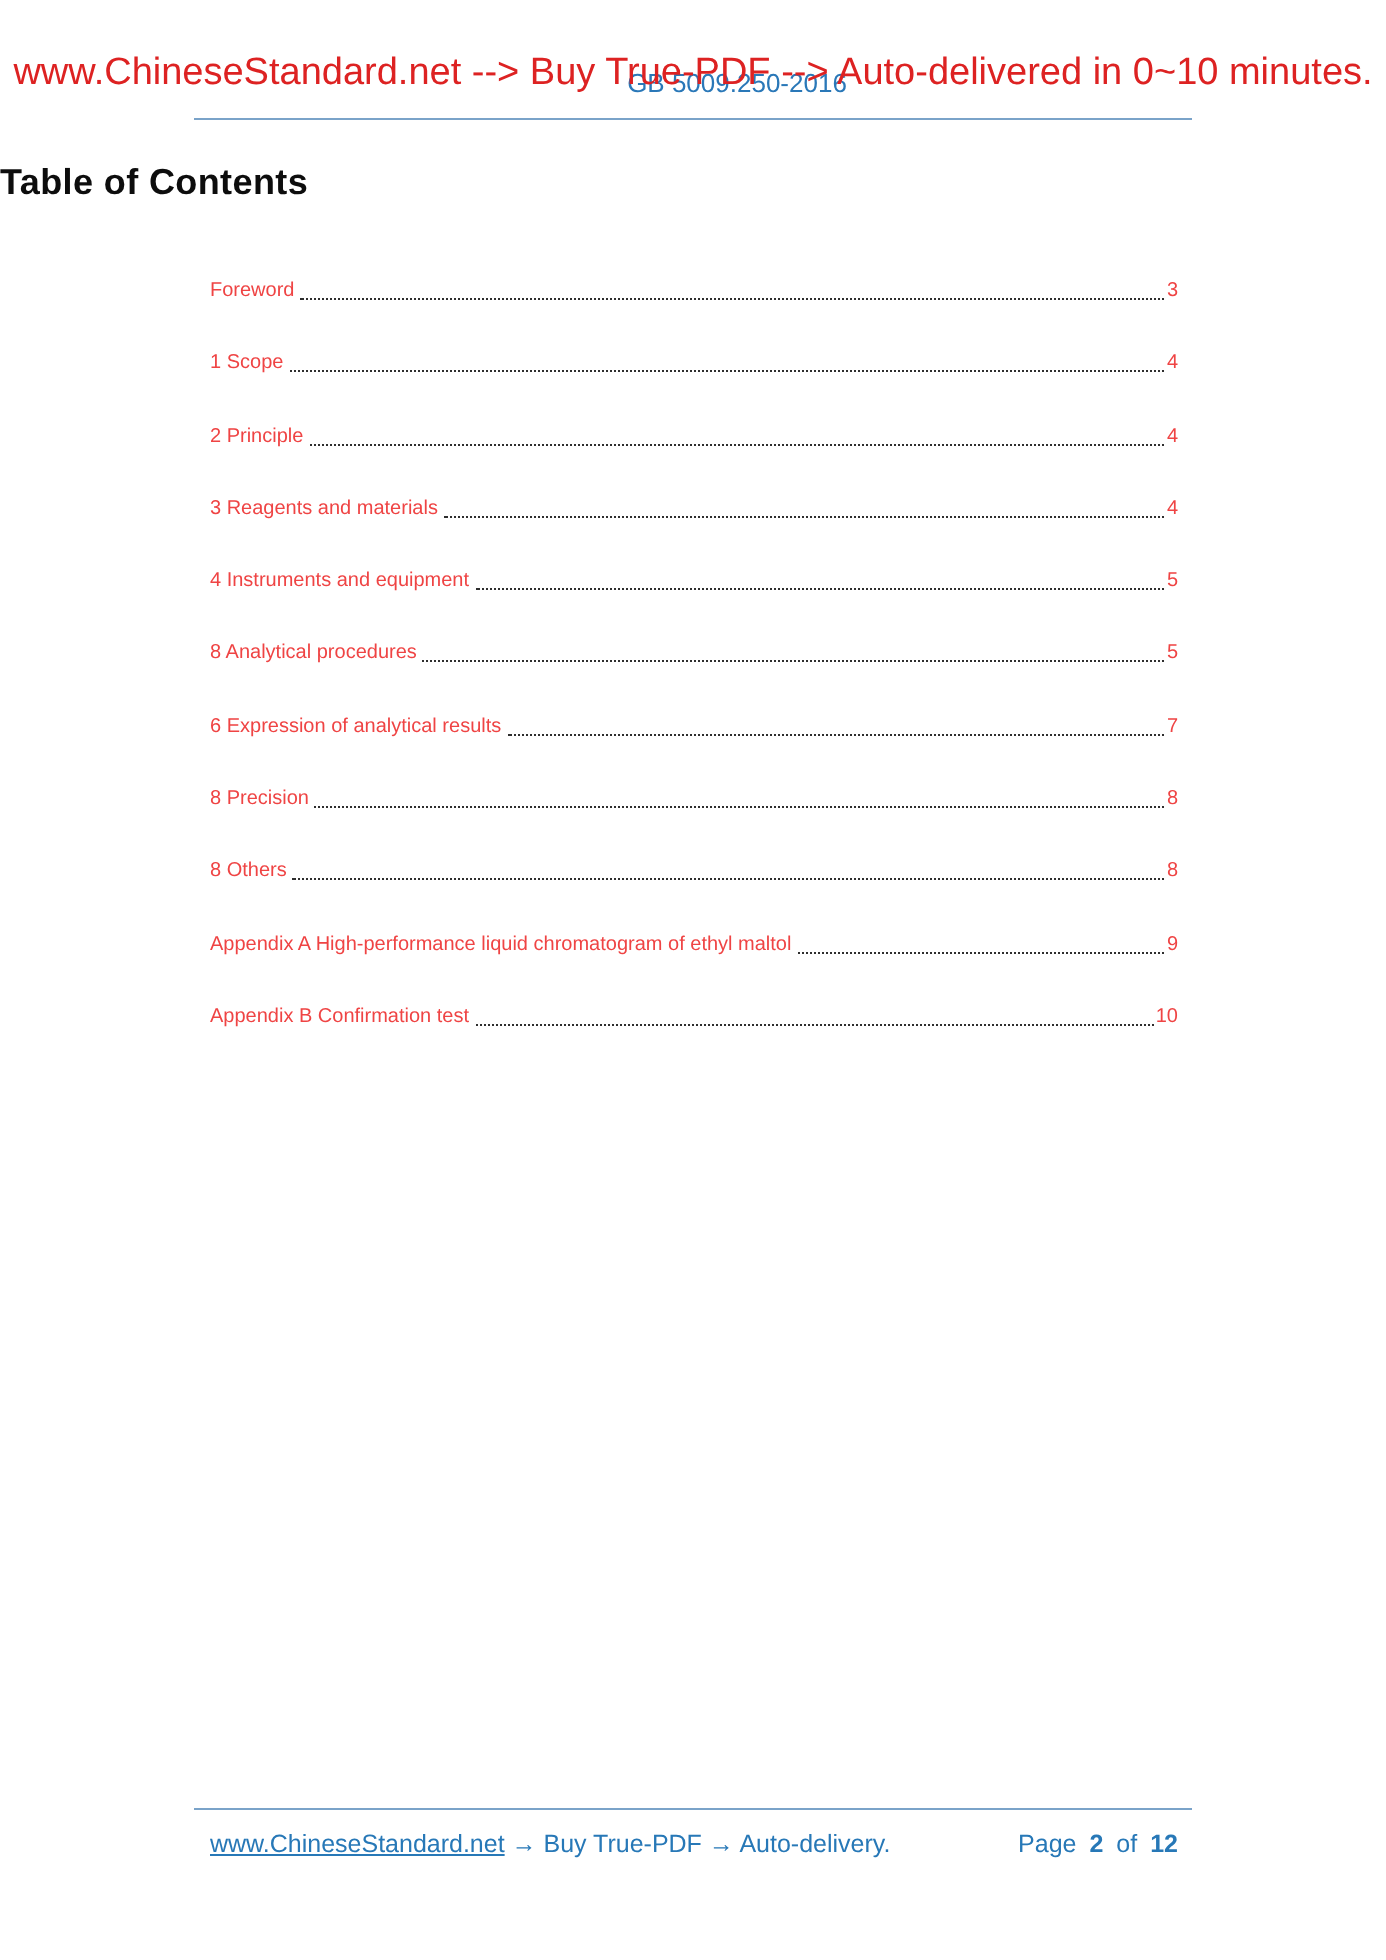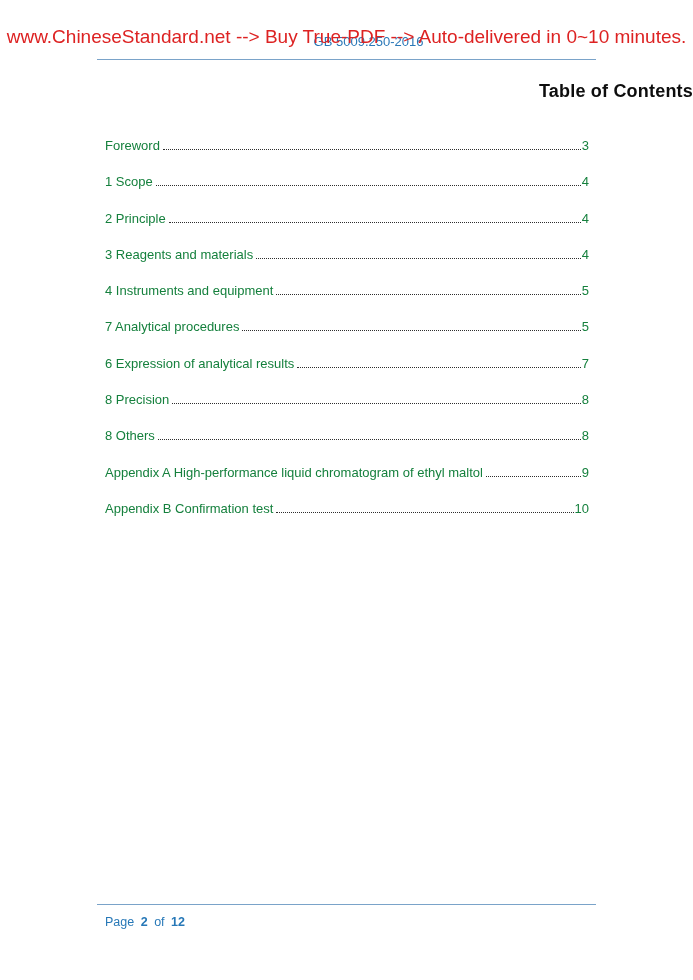--- a/index.html
+++ b/index.html
@@ -36,40 +36,40 @@
     position: absolute;
     top: 59px; left: 97px;
     width: 499px;
     border-top: 1px solid #7aa3c9;
   }
 
   
   .page-title {
     position: absolute;
     top: 81px; left: 0; right: 0;
-    text-align: right;
+    text-align: left;
     font-size: 18px;
     font-weight: bold;
     color: #0d0d0d;
     letter-spacing: 0.2px;
   }
 
   
   .toc {
     position: absolute;
     top: 139px; left: 105px;
     width: 484px;
   }
   .toc-row {
     display: flex;
     align-items: flex-start;
     height: 36.3px;
-    font-size: 13px;
+    font-size: 10px;
     line-height: 14px;
-    color: #15803d;
+    color: #ef4444;
     cursor: pointer;
   }
   .toc-label { white-space: nowrap; }
   .leader {
     flex: 1 1 auto;
     height: 11px;
     border-bottom: 1.7px dotted #2e2e2e;
     margin-left: 3px;
     margin-right: 1px;
     min-width: 12px;
@@ -133,21 +133,21 @@
     <span class="toc-label">3 Reagents and materials</span>
     <span class="leader"></span>
     <span class="toc-page">4</span>
   </div>
   <div class="toc-row">
     <span class="toc-label">4 Instruments and equipment</span>
     <span class="leader"></span>
     <span class="toc-page">5</span>
   </div>
   <div class="toc-row">
-    <span class="toc-label">7 Analytical procedures</span>
+    <span class="toc-label">8 Analytical procedures</span>
     <span class="leader"></span>
     <span class="toc-page">5</span>
   </div>
   <div class="toc-row">
     <span class="toc-label">6 Expression of analytical results</span>
     <span class="leader"></span>
     <span class="toc-page">7</span>
   </div>
   <div class="toc-row">
     <span class="toc-label">8 Precision</span>
@@ -166,19 +166,20 @@
   </div>
   <div class="toc-row">
     <span class="toc-label">Appendix B Confirmation test</span>
     <span class="leader"></span>
     <span class="toc-page">10</span>
   </div>
 </div>
 
 <div class="footer-rule"></div>
 <div class="footer">
+  <span class="footer-left"><a class="footer-link">www.ChineseStandard.net</a><span> → Buy True-PDF → Auto-delivery.</span></span>
   <span class="footer-right">
     <span>Page</span>
     <b>2</b>
     <span>of</span>
     <b>12</b>
   </span>
 </div>
 
 </body></html>

